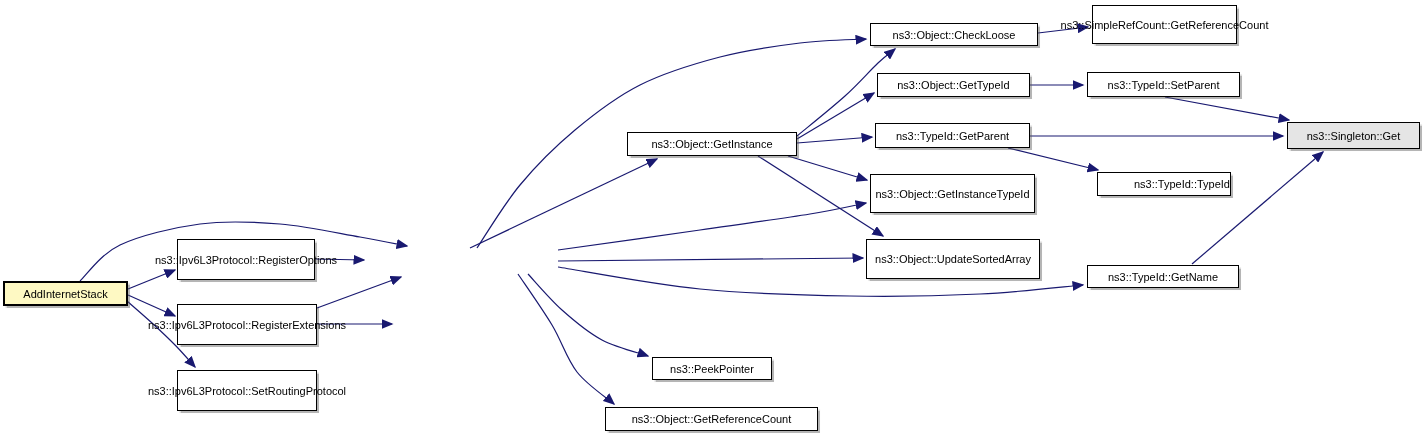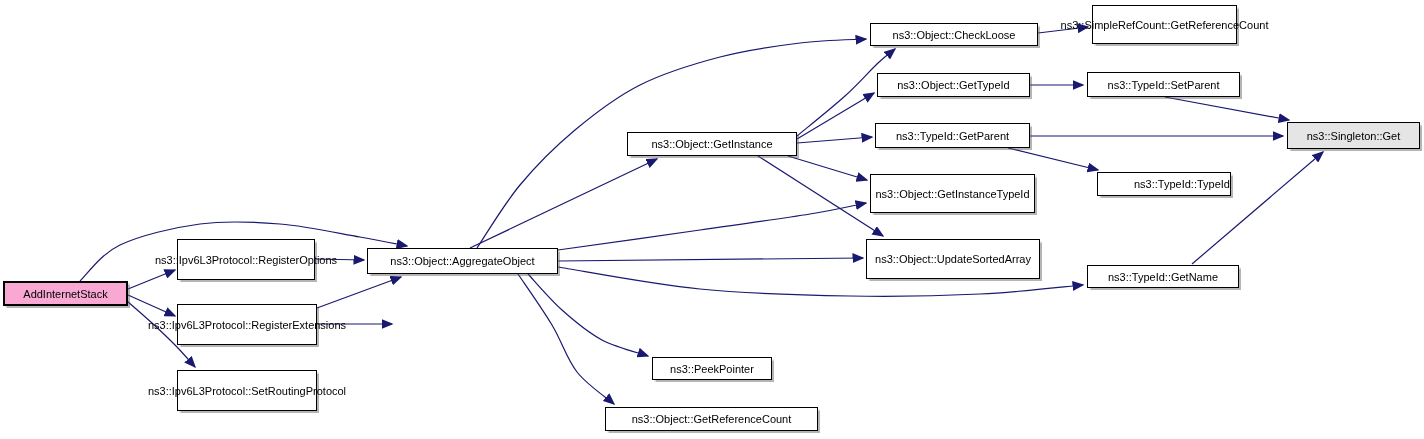--- a/index.html
+++ b/index.html
@@ -32,21 +32,21 @@
     flex-direction: row;
     align-items: center;
     justify-content: center;
     font-size: 11px;
     line-height: 14px;
     color: #000000;
     white-space: nowrap;
     cursor: pointer;
   }
   .node.highlight {
-    background: #f9a8d4;
+    background: #fef9c3;
     border-width: 2px;
   }
   .node span {
     display: block;
     text-align: center;
   }
 </style>
 </head>
 <body>
 
@@ -92,23 +92,20 @@
       <span>::RegisterOptions</span>
     </div>
     <div class="node" style="left: 177px; top: 304px; width: 140px; height: 41px; background: rgb(255, 255, 255); border-color: rgb(0, 0, 0);">
       <span>ns3::Ipv6L3Protocol</span>
       <span>::RegisterExtensions</span>
     </div>
     <div class="node" style="left: 177px; top: 370px; width: 140px; height: 41px; background: rgb(255, 255, 255); border-color: rgb(0, 0, 0);">
       <span>ns3::Ipv6L3Protocol</span>
       <span>::SetRoutingProtocol</span>
     </div>
-    <div class="node" style="left: 367px; top: 248px; width: 191px; height: 26px; background: rgb(255, 255, 255); border-color: rgb(0, 0, 0);">
-      <span>ns3::Object::AggregateObject</span>
-    </div>
     <div class="node" style="left: 627px; top: 132px; width: 170px; height: 24px; background: rgb(255, 255, 255); border-color: rgb(0, 0, 0);">
       <span>ns3::Object::GetInstance</span>
     </div>
     <div class="node" style="left: 652px; top: 357px; width: 120px; height: 23px; background: rgb(255, 255, 255); border-color: rgb(0, 0, 0);">
       <span>ns3::PeekPointer</span>
     </div>
     <div class="node" style="left: 605px; top: 407px; width: 213px; height: 24px; background: rgb(255, 255, 255); border-color: rgb(0, 0, 0);">
       <span>ns3::Object::GetReferenceCount</span>
     </div>
     <div class="node" style="left: 870px; top: 23px; width: 168px; height: 23px; background: rgb(255, 255, 255); border-color: rgb(0, 0, 0);">

